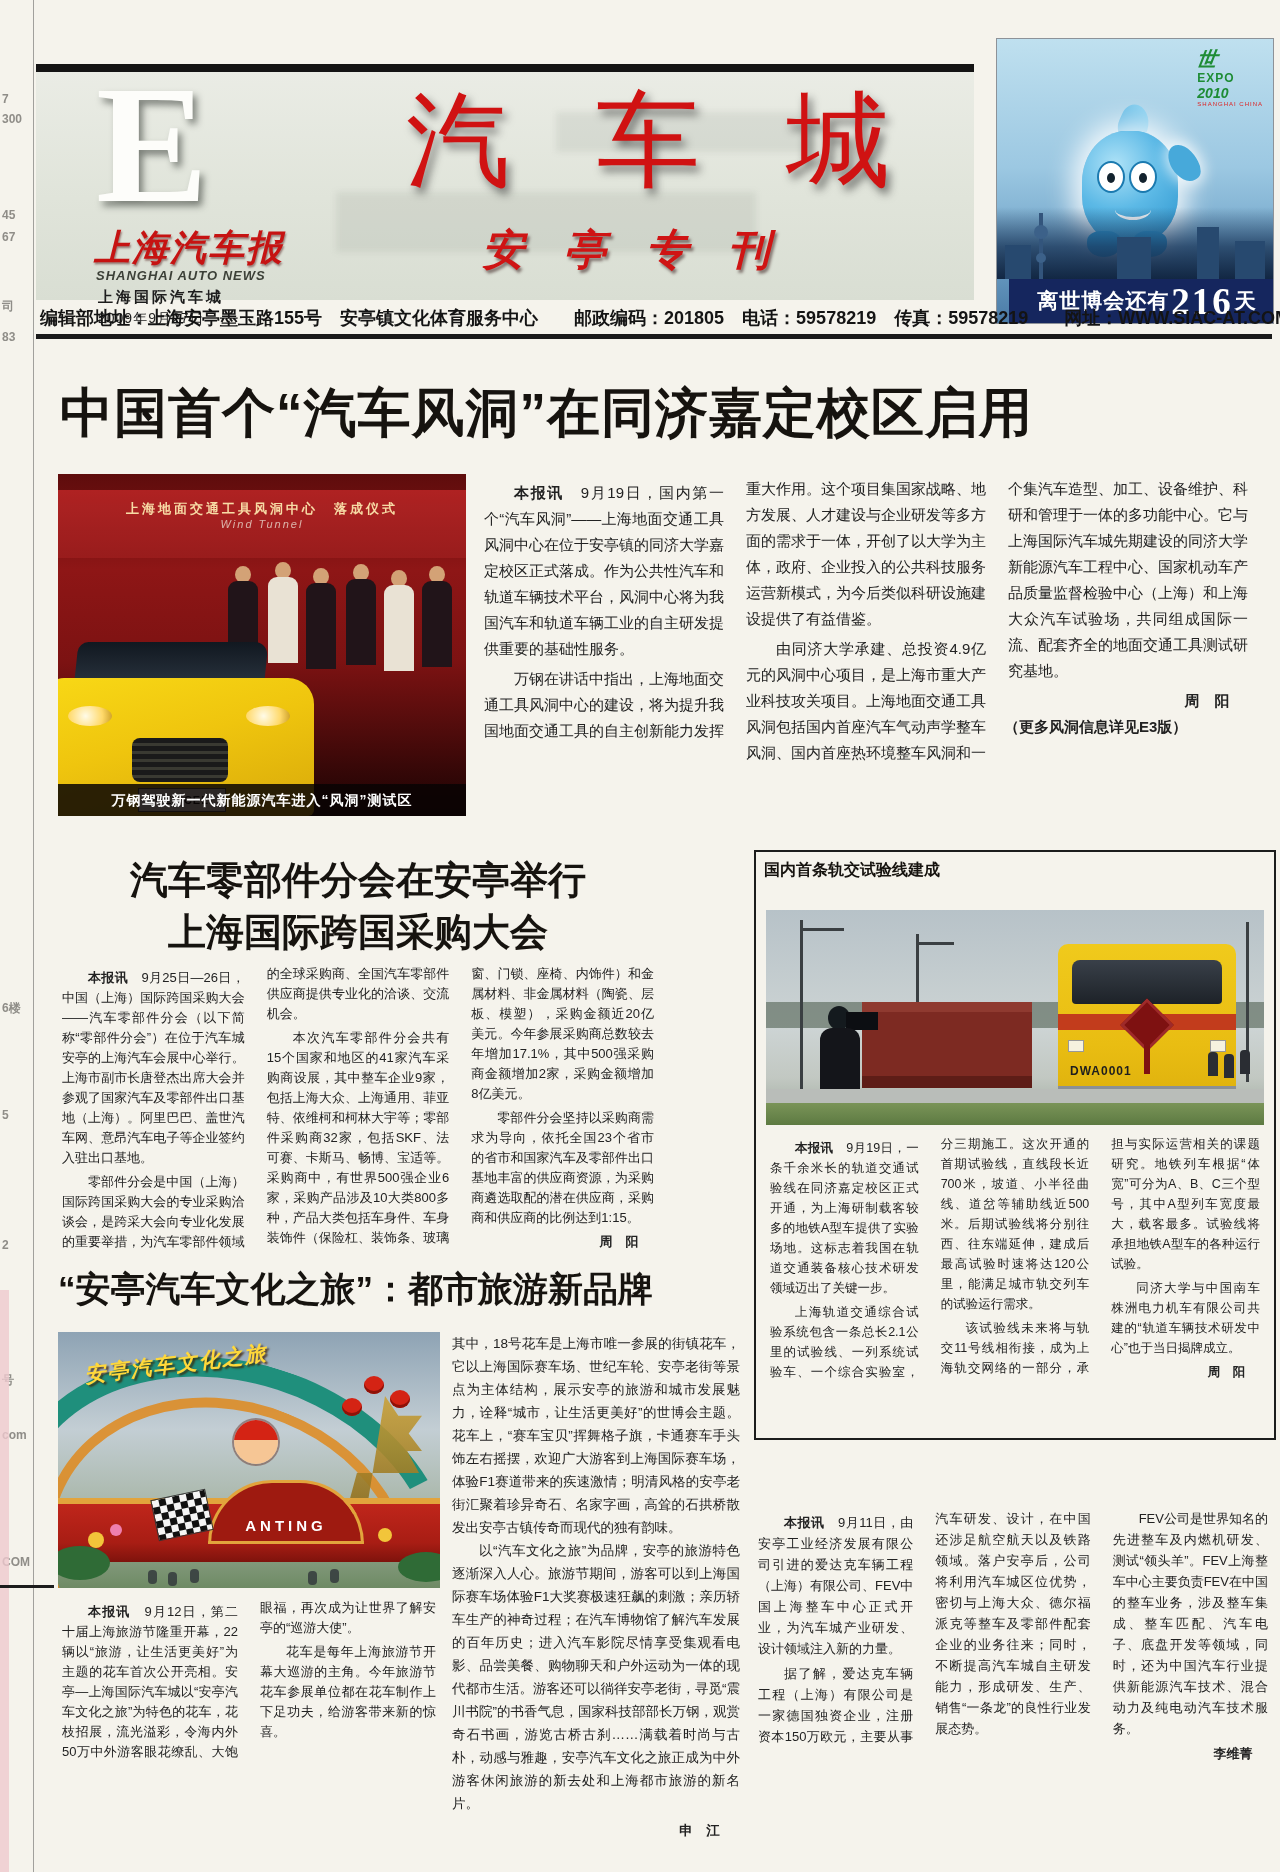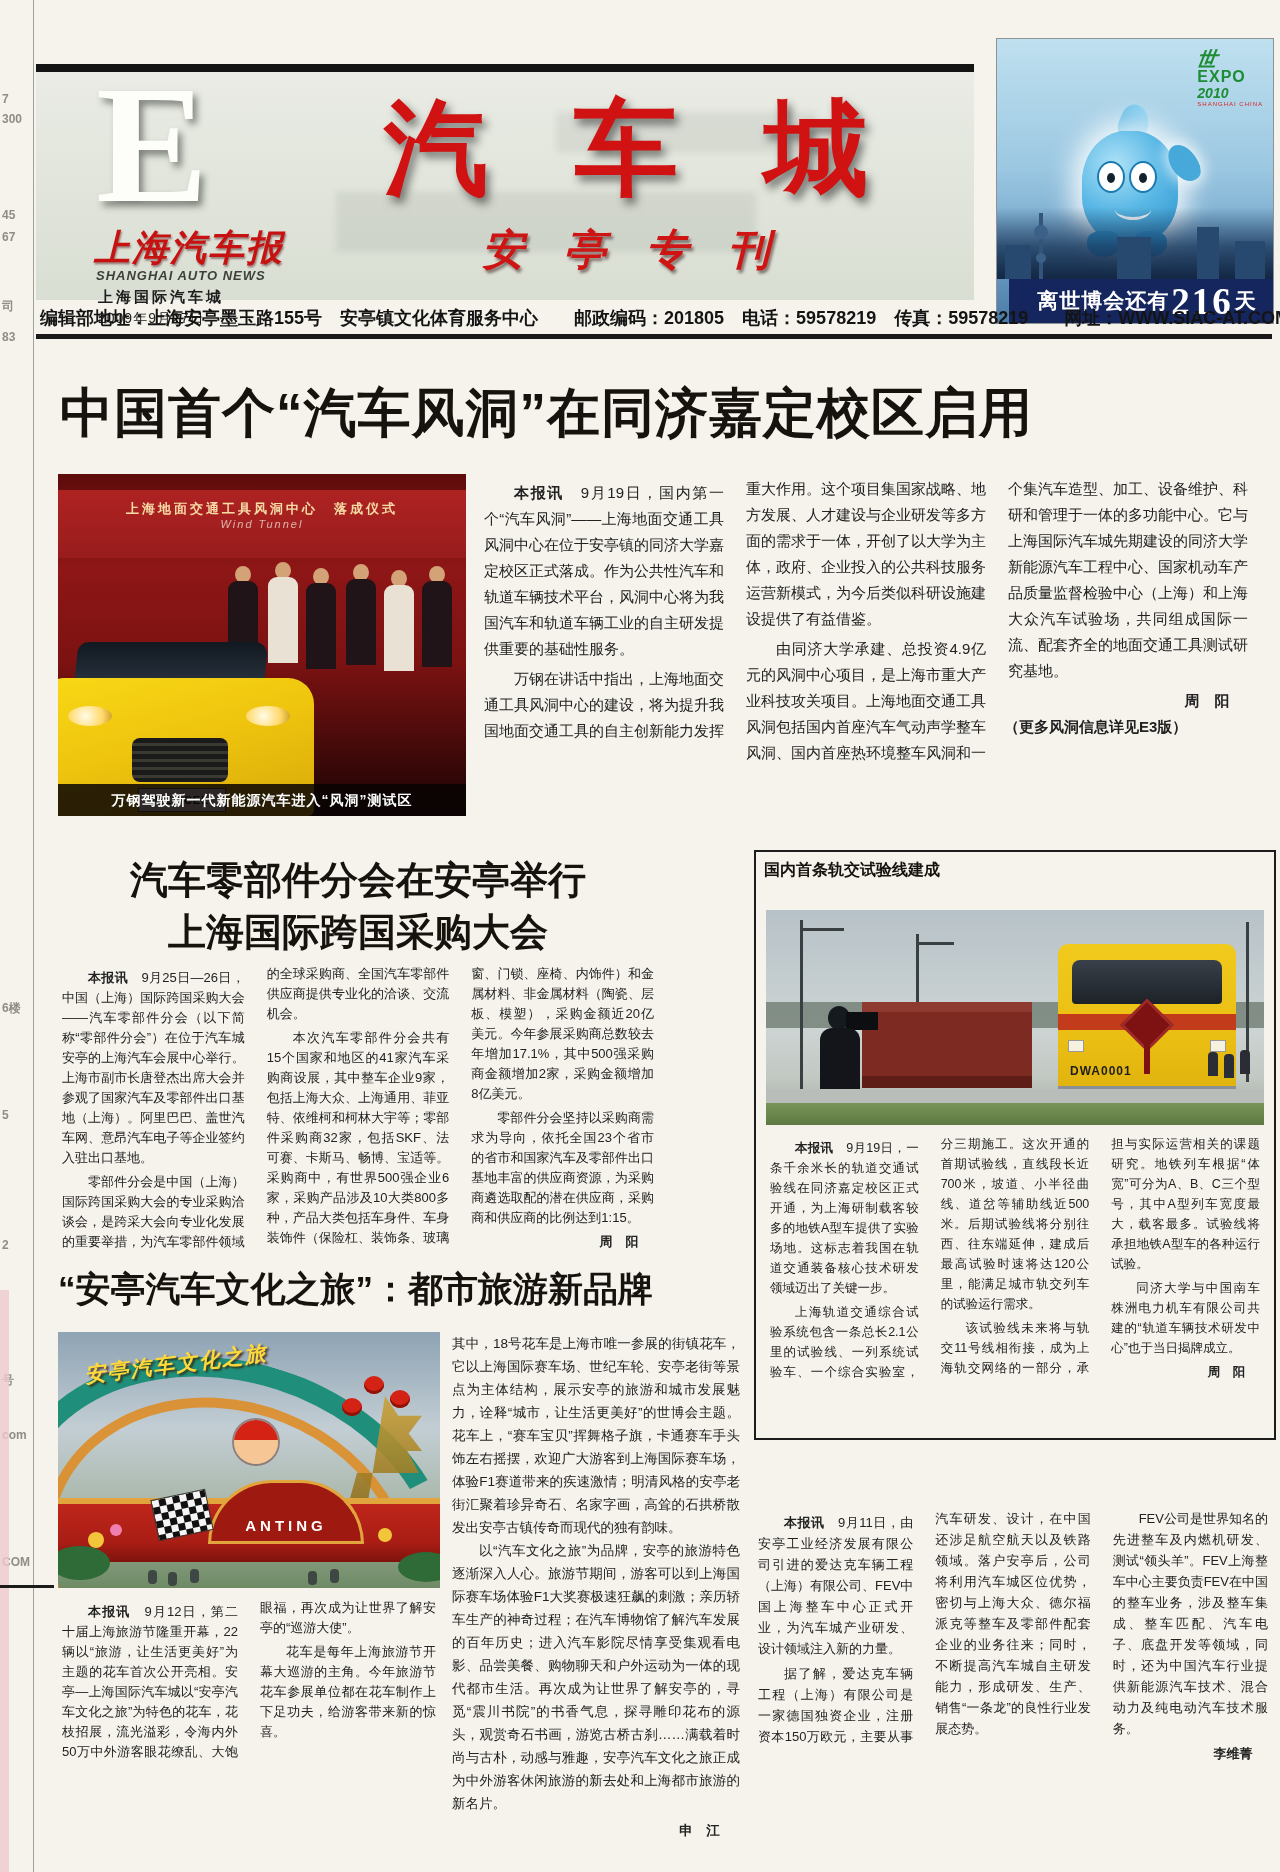--- a/index.html
+++ b/index.html
@@ -17,32 +17,32 @@
   #masthead{left:36px;top:72px;width:938px;height:228px;
     background:linear-gradient(180deg,#eaece5 0%,#e0e4da 55%,#d9ded3 100%);}
   .ghost{position:absolute;background:rgba(90,95,90,.10);filter:blur(3px);}
   #mast-e{left:60px;top:-12px;font-family:"Liberation Serif",serif;font-size:168px;font-weight:bold;
     color:#fdfdfa;text-shadow:4px 5px 7px rgba(40,45,40,.55);line-height:1;}
   #brand-cn{left:58px;top:152px;font-family:"Liberation Serif",serif;font-size:36px;font-weight:bold;
     font-style:italic;color:#c61312;text-shadow:1px 2px 2px rgba(70,10,10,.45);letter-spacing:2px;}
   #brand-en{left:60px;top:196px;font-size:13px;font-weight:bold;font-style:italic;color:#3c4038;letter-spacing:1px;}
   #brand-city{left:62px;top:216px;font-size:15px;font-weight:bold;color:#1d1d1d;letter-spacing:3px;}
   #brand-date{left:62px;top:238px;font-size:14px;color:#1d1d1d;letter-spacing:1px;}
-  #mast-title{left:240px;top:20px;width:700px;text-align:center;font-family:"Liberation Serif",serif;
-    font-size:104px;font-weight:700;color:#d01212;letter-spacing:86px;text-indent:86px;line-height:1.1;
+  #mast-title{left:240px;top:12px;width:700px;text-align:right;font-family:"Liberation Serif",serif;
+    font-size:104px;font-weight:400;color:#d01212;letter-spacing:86px;text-indent:86px;line-height:1.1;
     text-shadow:4px 6px 8px rgba(30,30,30,.55);white-space:nowrap;}
   #mast-sub{left:290px;top:150px;width:600px;text-align:center;font-family:"Liberation Serif",serif;
     font-size:42px;font-weight:bold;font-style:italic;color:#cf1414;letter-spacing:40px;text-indent:40px;
     text-shadow:2px 3px 3px rgba(40,10,10,.5);white-space:nowrap;}
   
   #expo-box{left:996px;top:38px;width:276px;height:284px;border:1px solid #8d9298;
     background:linear-gradient(180deg,#bfe0ef 0%,#9cc8e2 45%,#6fa3c8 75%,#4a7aa6 100%);overflow:hidden;}
   #expo-logo{position:absolute;right:10px;top:10px;text-align:left;color:#1e8c35;line-height:1;}
   #expo-logo .glyph{font-size:20px;font-weight:bold;font-style:italic;display:block;transform:skewX(-8deg);}
-  #expo-logo .l1{font-size:16px;font-weight:bold;letter-spacing:1px;}
+  #expo-logo .l1{font-size:12px;font-weight:bold;letter-spacing:1px;}
   #expo-logo .l2{font-size:14px;font-weight:bold;font-style:italic;}
   #expo-logo .l3{font-size:6px;letter-spacing:1px;display:block;color:#d22;}
   #skyline{position:absolute;left:0;bottom:44px;width:100%;height:72px;background:linear-gradient(180deg,rgba(23,49,84,0) 0%,rgba(23,49,84,.75) 55%,#122743 100%);}
   .bld{position:absolute;bottom:0;background:#27496f;}
   #pearl-pole{position:absolute;left:42px;bottom:0;width:4px;height:66px;background:#33557c;}
   .pearl{position:absolute;border-radius:50%;background:#3c6189;}
   #haibao{position:absolute;left:70px;top:64px;width:130px;height:160px;}
   #hb-body{position:absolute;left:15px;top:28px;width:96px;height:112px;border-radius:46% 46% 42% 42%;
     background:radial-gradient(circle at 35% 30%,#aee2f7 0%,#5cb9e6 45%,#2a93cc 100%);
     box-shadow:0 0 26px 10px rgba(255,255,255,.85);}
@@ -363,21 +363,21 @@
     <div class="crowd-dot" style="left:250px;bottom:3px;"></div>
     <div class="crowd-dot" style="left:272px;bottom:5px;"></div>
   </div>
 
   <div class="abs cols" id="a4-left">
     <p><b>本报讯</b>　9月12日，第二十届上海旅游节隆重开幕，22辆以“旅游，让生活更美好”为主题的花车首次公开亮相。安亭—上海国际汽车城以“安亭汽车文化之旅”为特色的花车，花枝招展，流光溢彩，令海内外50万中外游客眼花缭乱、大饱眼福，再次成为让世界了解安亭的“巡游大使”。</p>
       <p>花车是每年上海旅游节开幕大巡游的主角。今年旅游节花车参展单位都在花车制作上下足功夫，给游客带来新的惊喜。</p>
   </div>
   <div class="abs" id="a4-right">
     <p class="cont">其中，18号花车是上海市唯一参展的街镇花车，它以上海国际赛车场、世纪车轮、安亭老街等景点为主体结构，展示安亭的旅游和城市发展魅力，诠释“城市，让生活更美好”的世博会主题。花车上，“赛车宝贝”挥舞格子旗，卡通赛车手头饰左右摇摆，欢迎广大游客到上海国际赛车场，体验F1赛道带来的疾速激情；明清风格的安亭老街汇聚着珍异奇石、名家字画，高耸的石拱桥散发出安亭古镇传奇而现代的独有韵味。</p>
-      <p>以“汽车文化之旅”为品牌，安亭的旅游特色逐渐深入人心。旅游节期间，游客可以到上海国际赛车场体验F1大奖赛极速狂飙的刺激；亲历轿车生产的神奇过程；在汽车博物馆了解汽车发展的百年历史；进入汽车影院尽情享受集观看电影、品尝美餐、购物聊天和户外运动为一体的现代都市生活。再次成为让世界了解安亭的，寻觅“震川书院”的书香气息，探寻雕印花布的源头，观赏奇石书画，游览古桥古刹……满载着时尚与古朴，动感与雅趣，安亭汽车文化之旅正成为中外游客休闲旅游的新去处和上海都市旅游的新名片。</p>
+      <p>以“汽车文化之旅”为品牌，安亭的旅游特色逐渐深入人心。旅游节期间，游客可以到上海国际赛车场体验F1大奖赛极速狂飙的刺激；亲历轿车生产的神奇过程；在汽车博物馆了解汽车发展的百年历史；进入汽车影院尽情享受集观看电影、品尝美餐、购物聊天和户外运动为一体的现代都市生活。游客还可以徜徉安亭老街，寻觅“震川书院”的书香气息，国家科技部部长万钢，观赏奇石书画，游览古桥古刹……满载着时尚与古朴，动感与雅趣，安亭汽车文化之旅正成为中外游客休闲旅游的新去处和上海都市旅游的新名片。</p>
     <div class="byline">申　江</div>
   </div>
 
   <div class="abs cols" id="a5-body">
     <p><b>本报讯</b>　9月11日，由安亭工业经济发展有限公司引进的爱达克车辆工程（上海）有限公司、FEV中国上海整车中心正式开业，为汽车城产业研发、设计领域注入新的力量。</p>
       <p>据了解，爱达克车辆工程（上海）有限公司是一家德国独资企业，注册资本150万欧元，主要从事汽车研发、设计，在中国还涉足航空航天以及铁路领域。落户安亭后，公司将利用汽车城区位优势，密切与上海大众、德尔福派克等整车及零部件配套企业的业务往来；同时，不断提高汽车城自主研发能力，形成研发、生产、销售“一条龙”的良性行业发展态势。</p>
       <p>FEV公司是世界知名的先进整车及内燃机研发、测试“领头羊”。FEV上海整车中心主要负责FEV在中国的整车业务，涉及整车集成、整车匹配、汽车电子、底盘开发等领域，同时，还为中国汽车行业提供新能源汽车技术、混合动力及纯电动汽车技术服务。</p>
     <div class="byline">李维菁</div>
   </div>
 

